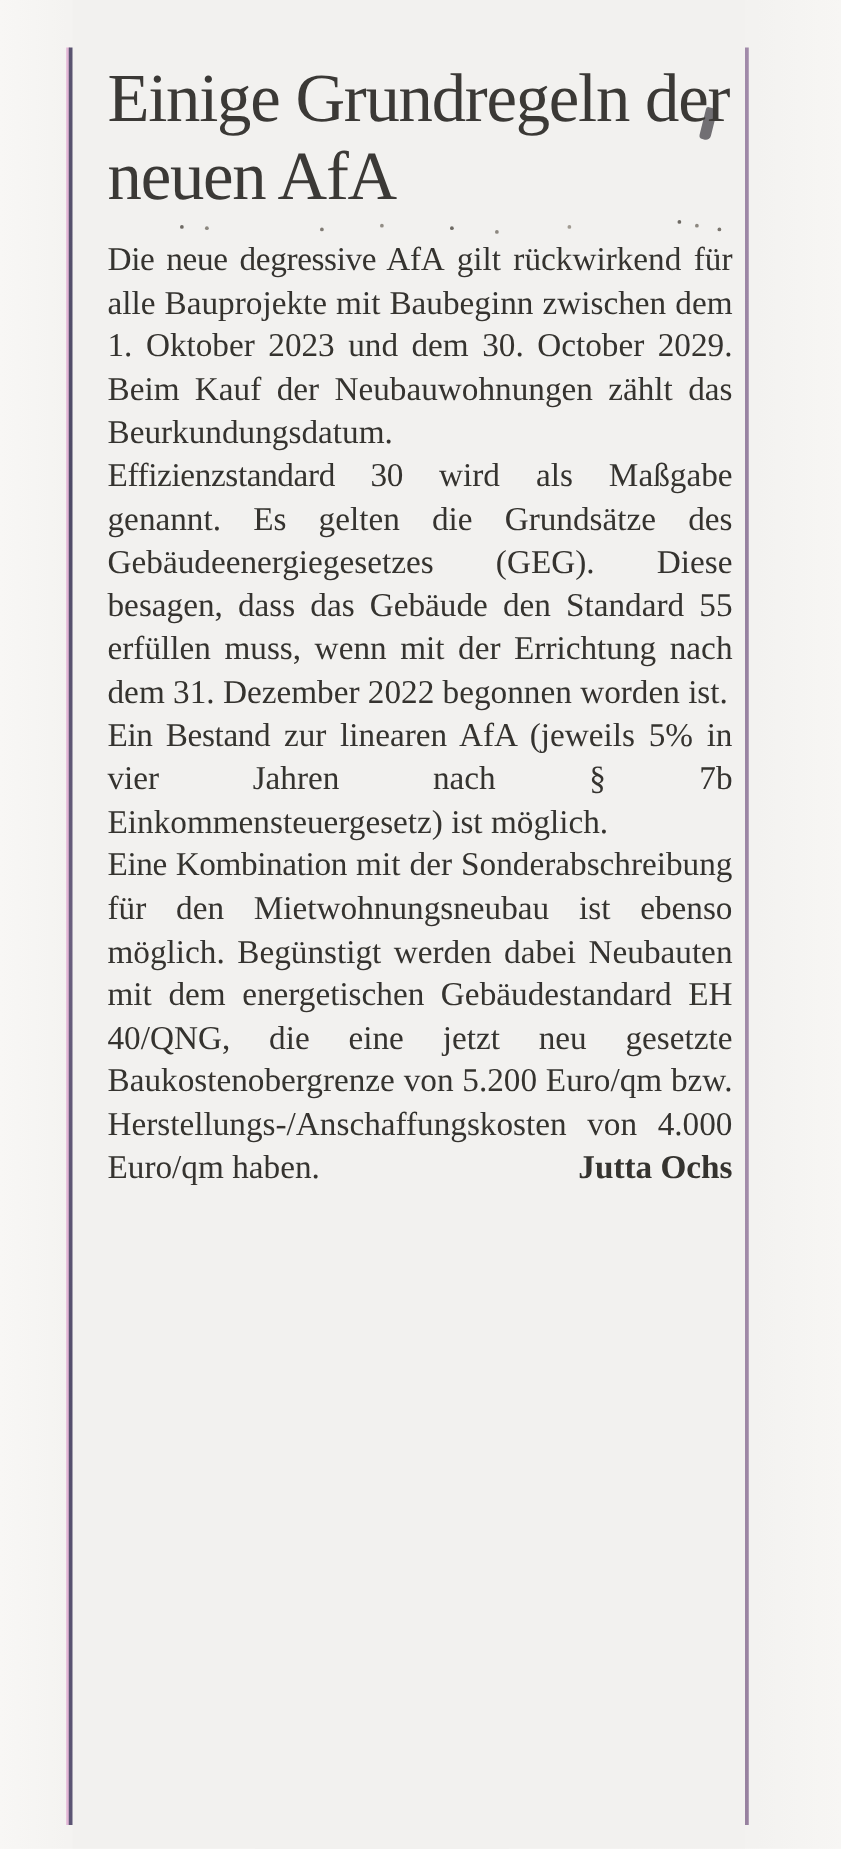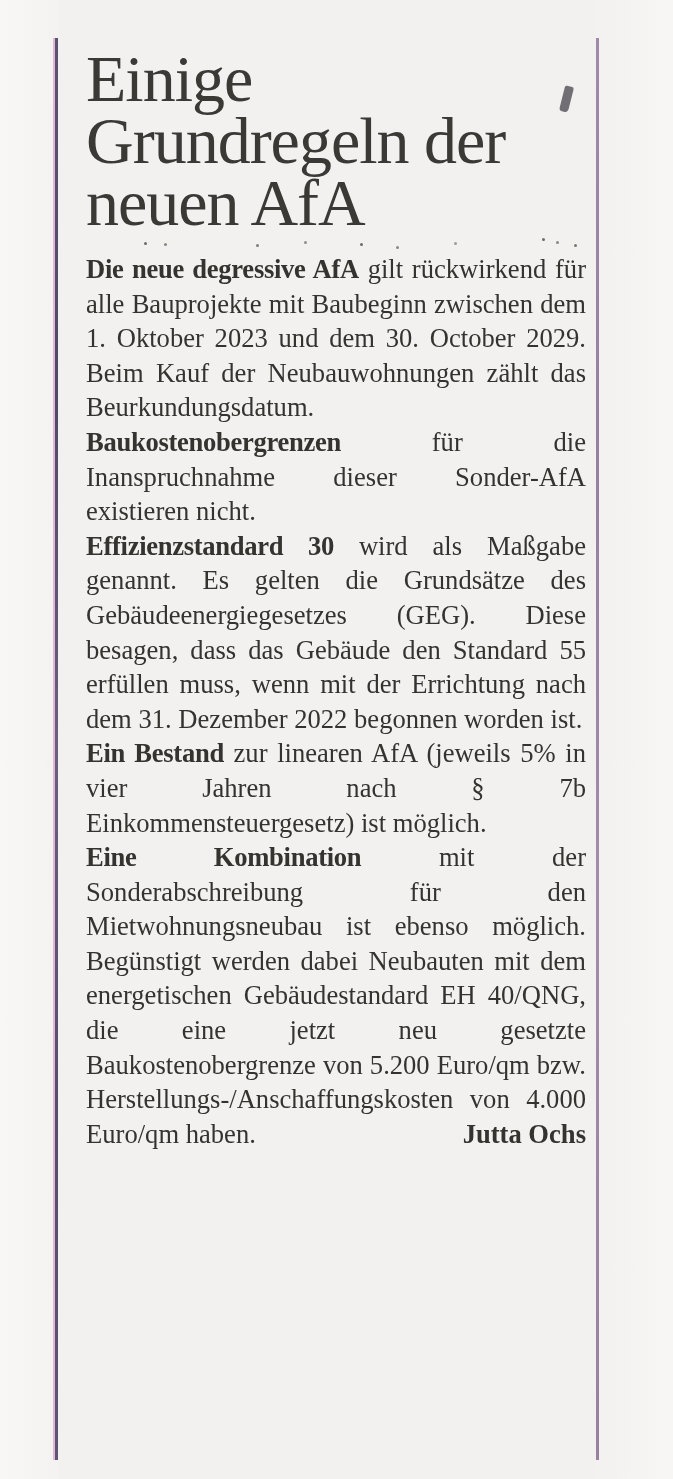--- a/index.html
+++ b/index.html
@@ -29,53 +29,52 @@
   .smudge{
     position:absolute;left:562px;top:86px;width:9px;height:26px;
     background:#45434a;opacity:.75;transform:rotate(14deg);border-radius:2px 2px 4px 3px;
   }
   .article{
     position:absolute;left:86px;top:48px;width:500px;
     color:var(--ink,#35332f);
   }
   .headline{
     margin:0;font-weight:normal;
-    font-size:66px;line-height:62px;letter-spacing:-1px;
+    font-size:55px;line-height:62px;letter-spacing:-1px;
     color:#3b3936;
   }
   .speckles{position:relative;height:18px;}
   .speckles::before{
     content:"";position:absolute;left:58px;top:8px;width:3px;height:3px;border-radius:50%;
     background:#6e6a64;
     box-shadow:112px 2px 0 #807b74, 160px -1px 0 #928d85, 216px 1px 0 #6e6a64,
                252px 4px 0 #8c877f, 310px 0 0 #a19b92, 398px -4px 0 #6e6a64,
                412px -1px 0 #8c877f, 430px 2px 0 #7a756e, 20px 1px 0 #8c877f;
   }
   .body{
     font-size:26.6px;line-height:34.6px;text-align:justify;
     text-justify:inter-word;
   }
   .para{margin:0;}
   .seg{font-weight:normal;}
-  .seg.bold{font-weight:bold;letter-spacing:-0.3px;margin-top:24px;}
+  .seg.bold{font-weight:normal;letter-spacing:-0.3px;margin-top:24px;}
   .author{float:right;font-weight:bold;padding-left:14px;}
 </style>
 </head>
 <body>
 
 <div class="page">
   <div class="column-bg"></div>
   <div class="rule rule-left"></div>
   <div class="rule rule-right"></div>
   <div class="smudge"></div>
 
   <article class="article">
     <h1 class="headline">Einige Grundregeln der neuen AfA</h1>
     <div class="speckles"></div>
     <div class="body">
         <p class="para"><span class="seg bold">Die neue degressive AfA</span><span class="seg"> gilt rückwirkend für alle Bauprojekte mit Baubeginn zwischen dem 1. Oktober 2023 und dem 30. October 2029. Beim Kauf der Neubauwohnungen zählt das Beurkundungsdatum.</span></p>
-        <p class="para"><span class="seg bold">Baukostenobergrenzen</span><span class="seg"> für die Inanspruchnahme dieser Sonder-AfA existieren nicht.</span></p>
         <p class="para"><span class="seg bold">Effizienzstandard 30</span><span class="seg"> wird als Maßgabe genannt. Es gelten die Grundsätze des Gebäudeenergiegesetzes (GEG). Diese besagen, dass das Gebäude den Standard 55 erfüllen muss, wenn mit der Errichtung nach dem 31. Dezember 2022 begonnen worden ist.</span></p>
         <p class="para"><span class="seg bold">Ein Bestand</span><span class="seg"> zur linearen AfA (jeweils 5% in vier Jahren nach § 7b Einkommensteuergesetz) ist möglich.</span></p>
         <p class="para"><span class="seg bold">Eine Kombination</span><span class="seg"> mit der Sonderabschreibung für den Mietwohnungsneubau ist ebenso möglich. Begünstigt werden dabei Neubauten mit dem energetischen Gebäudestandard EH 40/QNG, die eine jetzt neu gesetzte Baukostenobergrenze von 5.200 Euro/qm bzw. Herstellungs-/Anschaffungskosten von 4.000 Euro/qm haben.</span><span class="author">Jutta Ochs</span></p>
       </div>
   </article>
 </div>
 
 </body></html>

